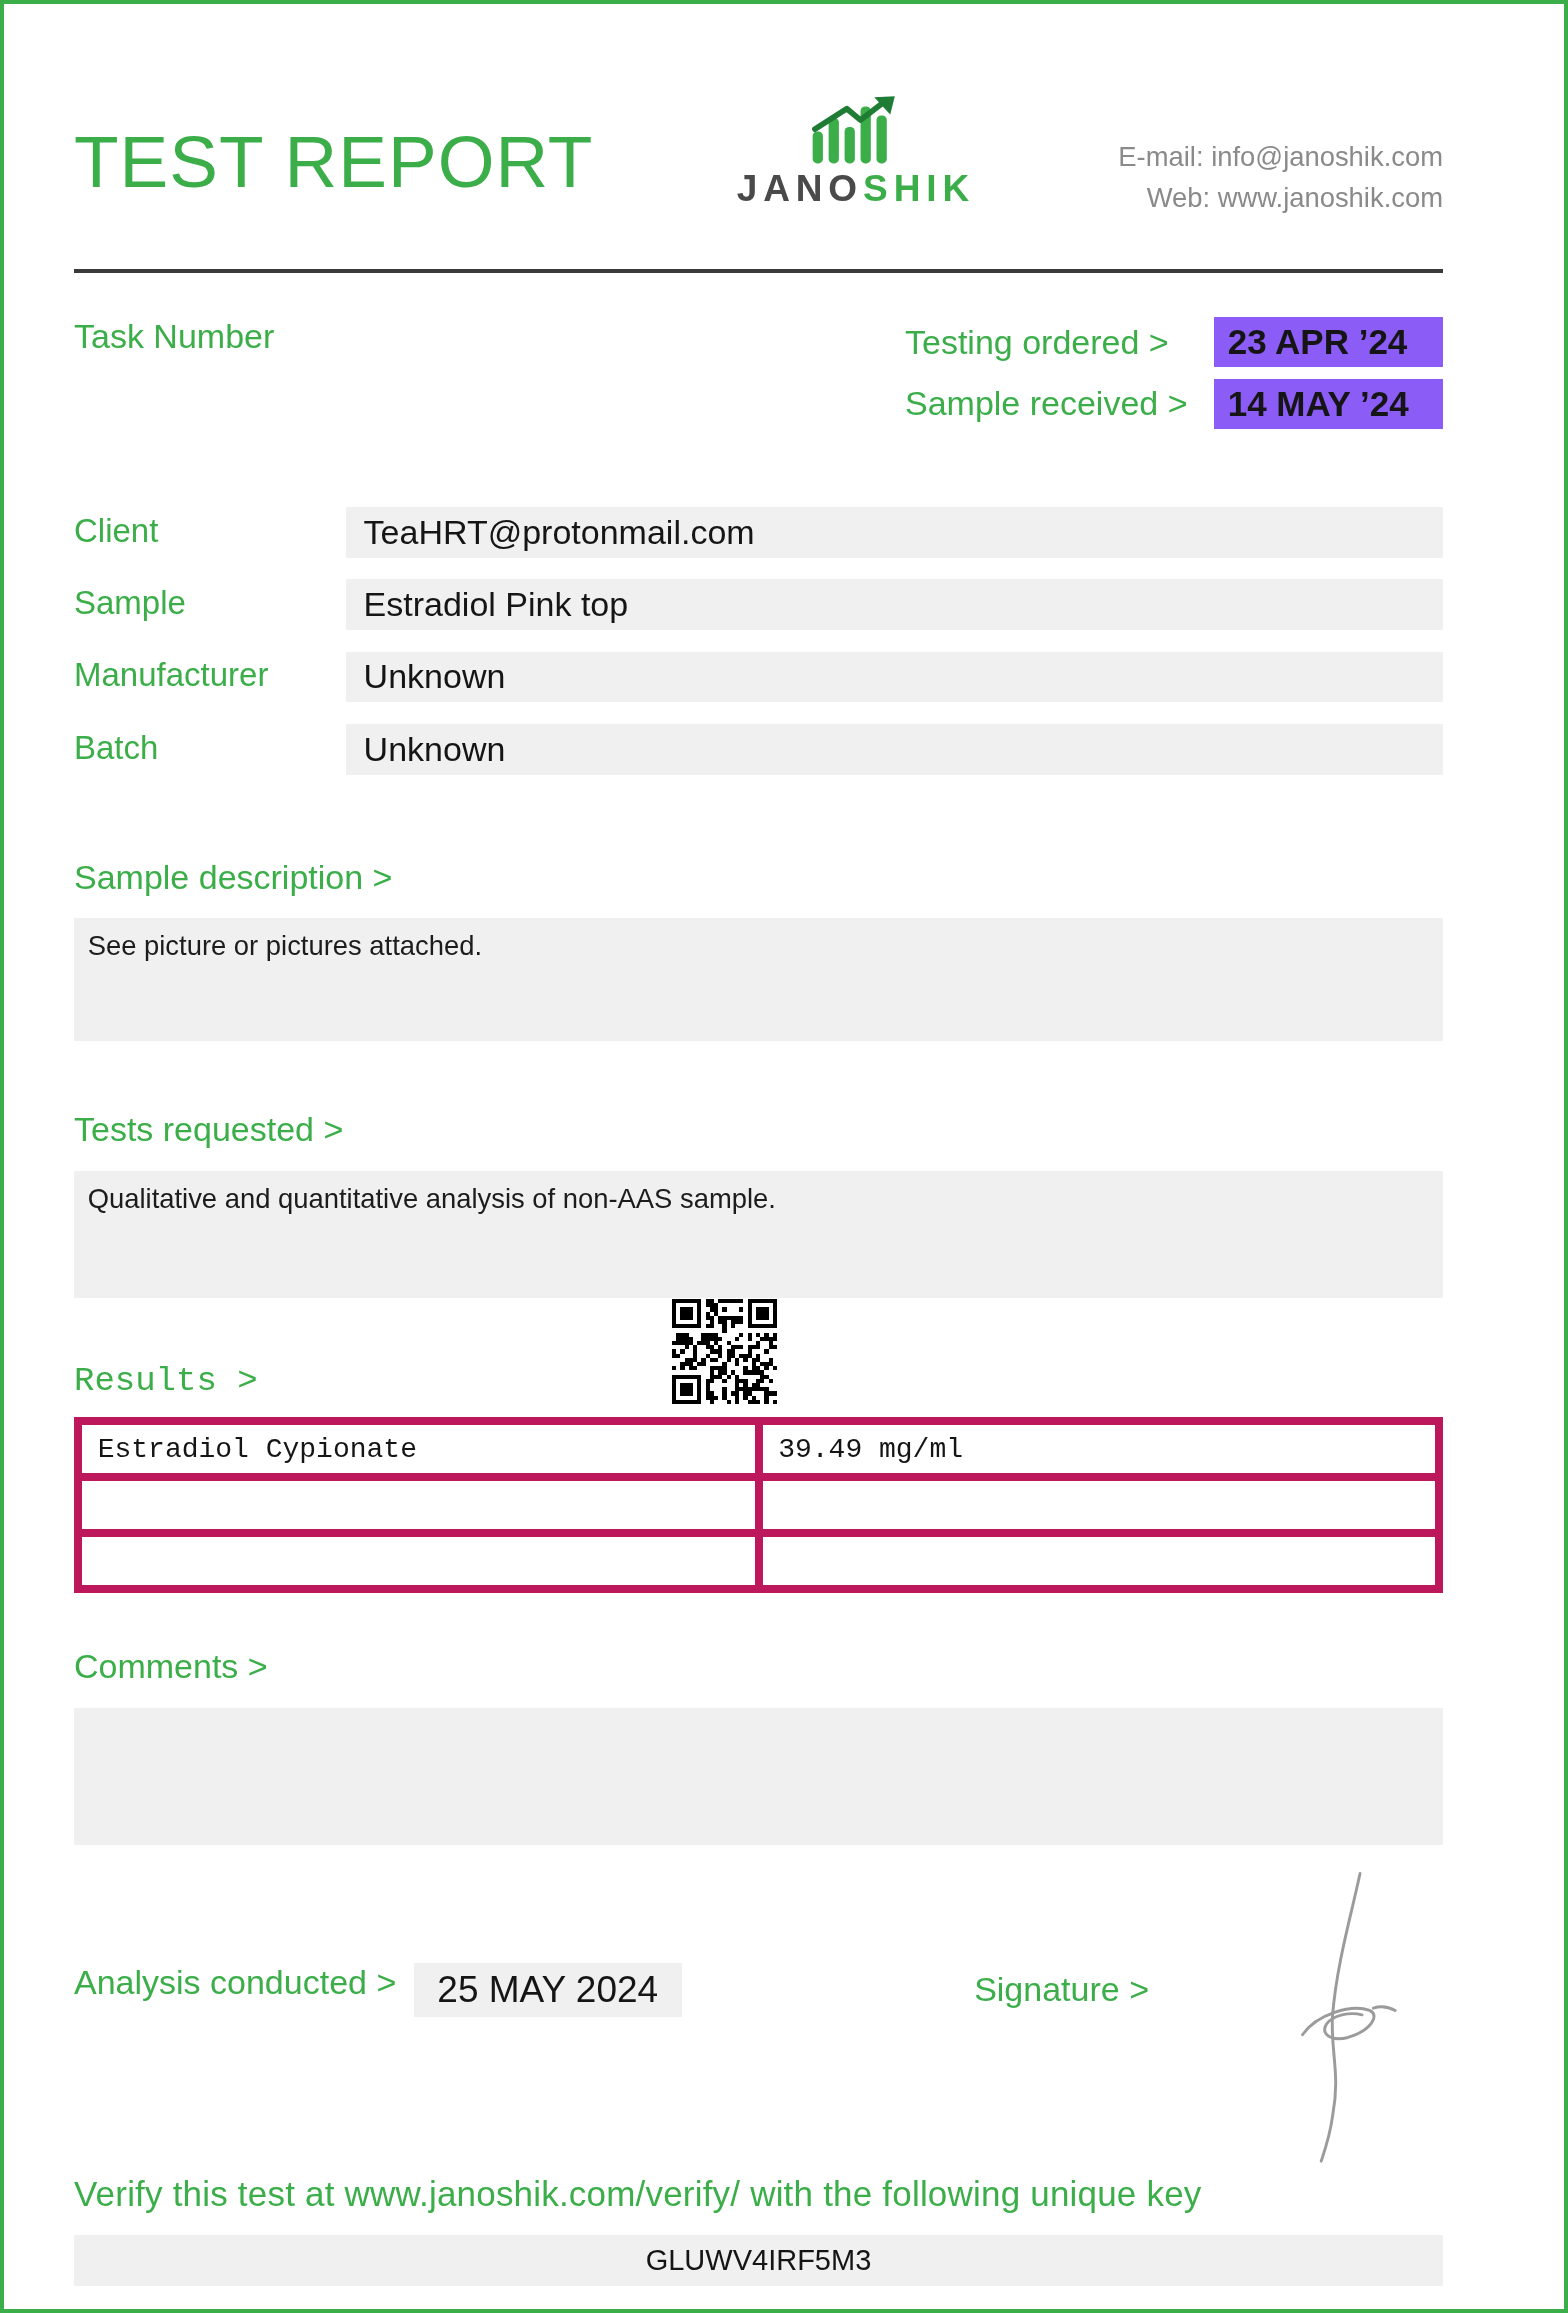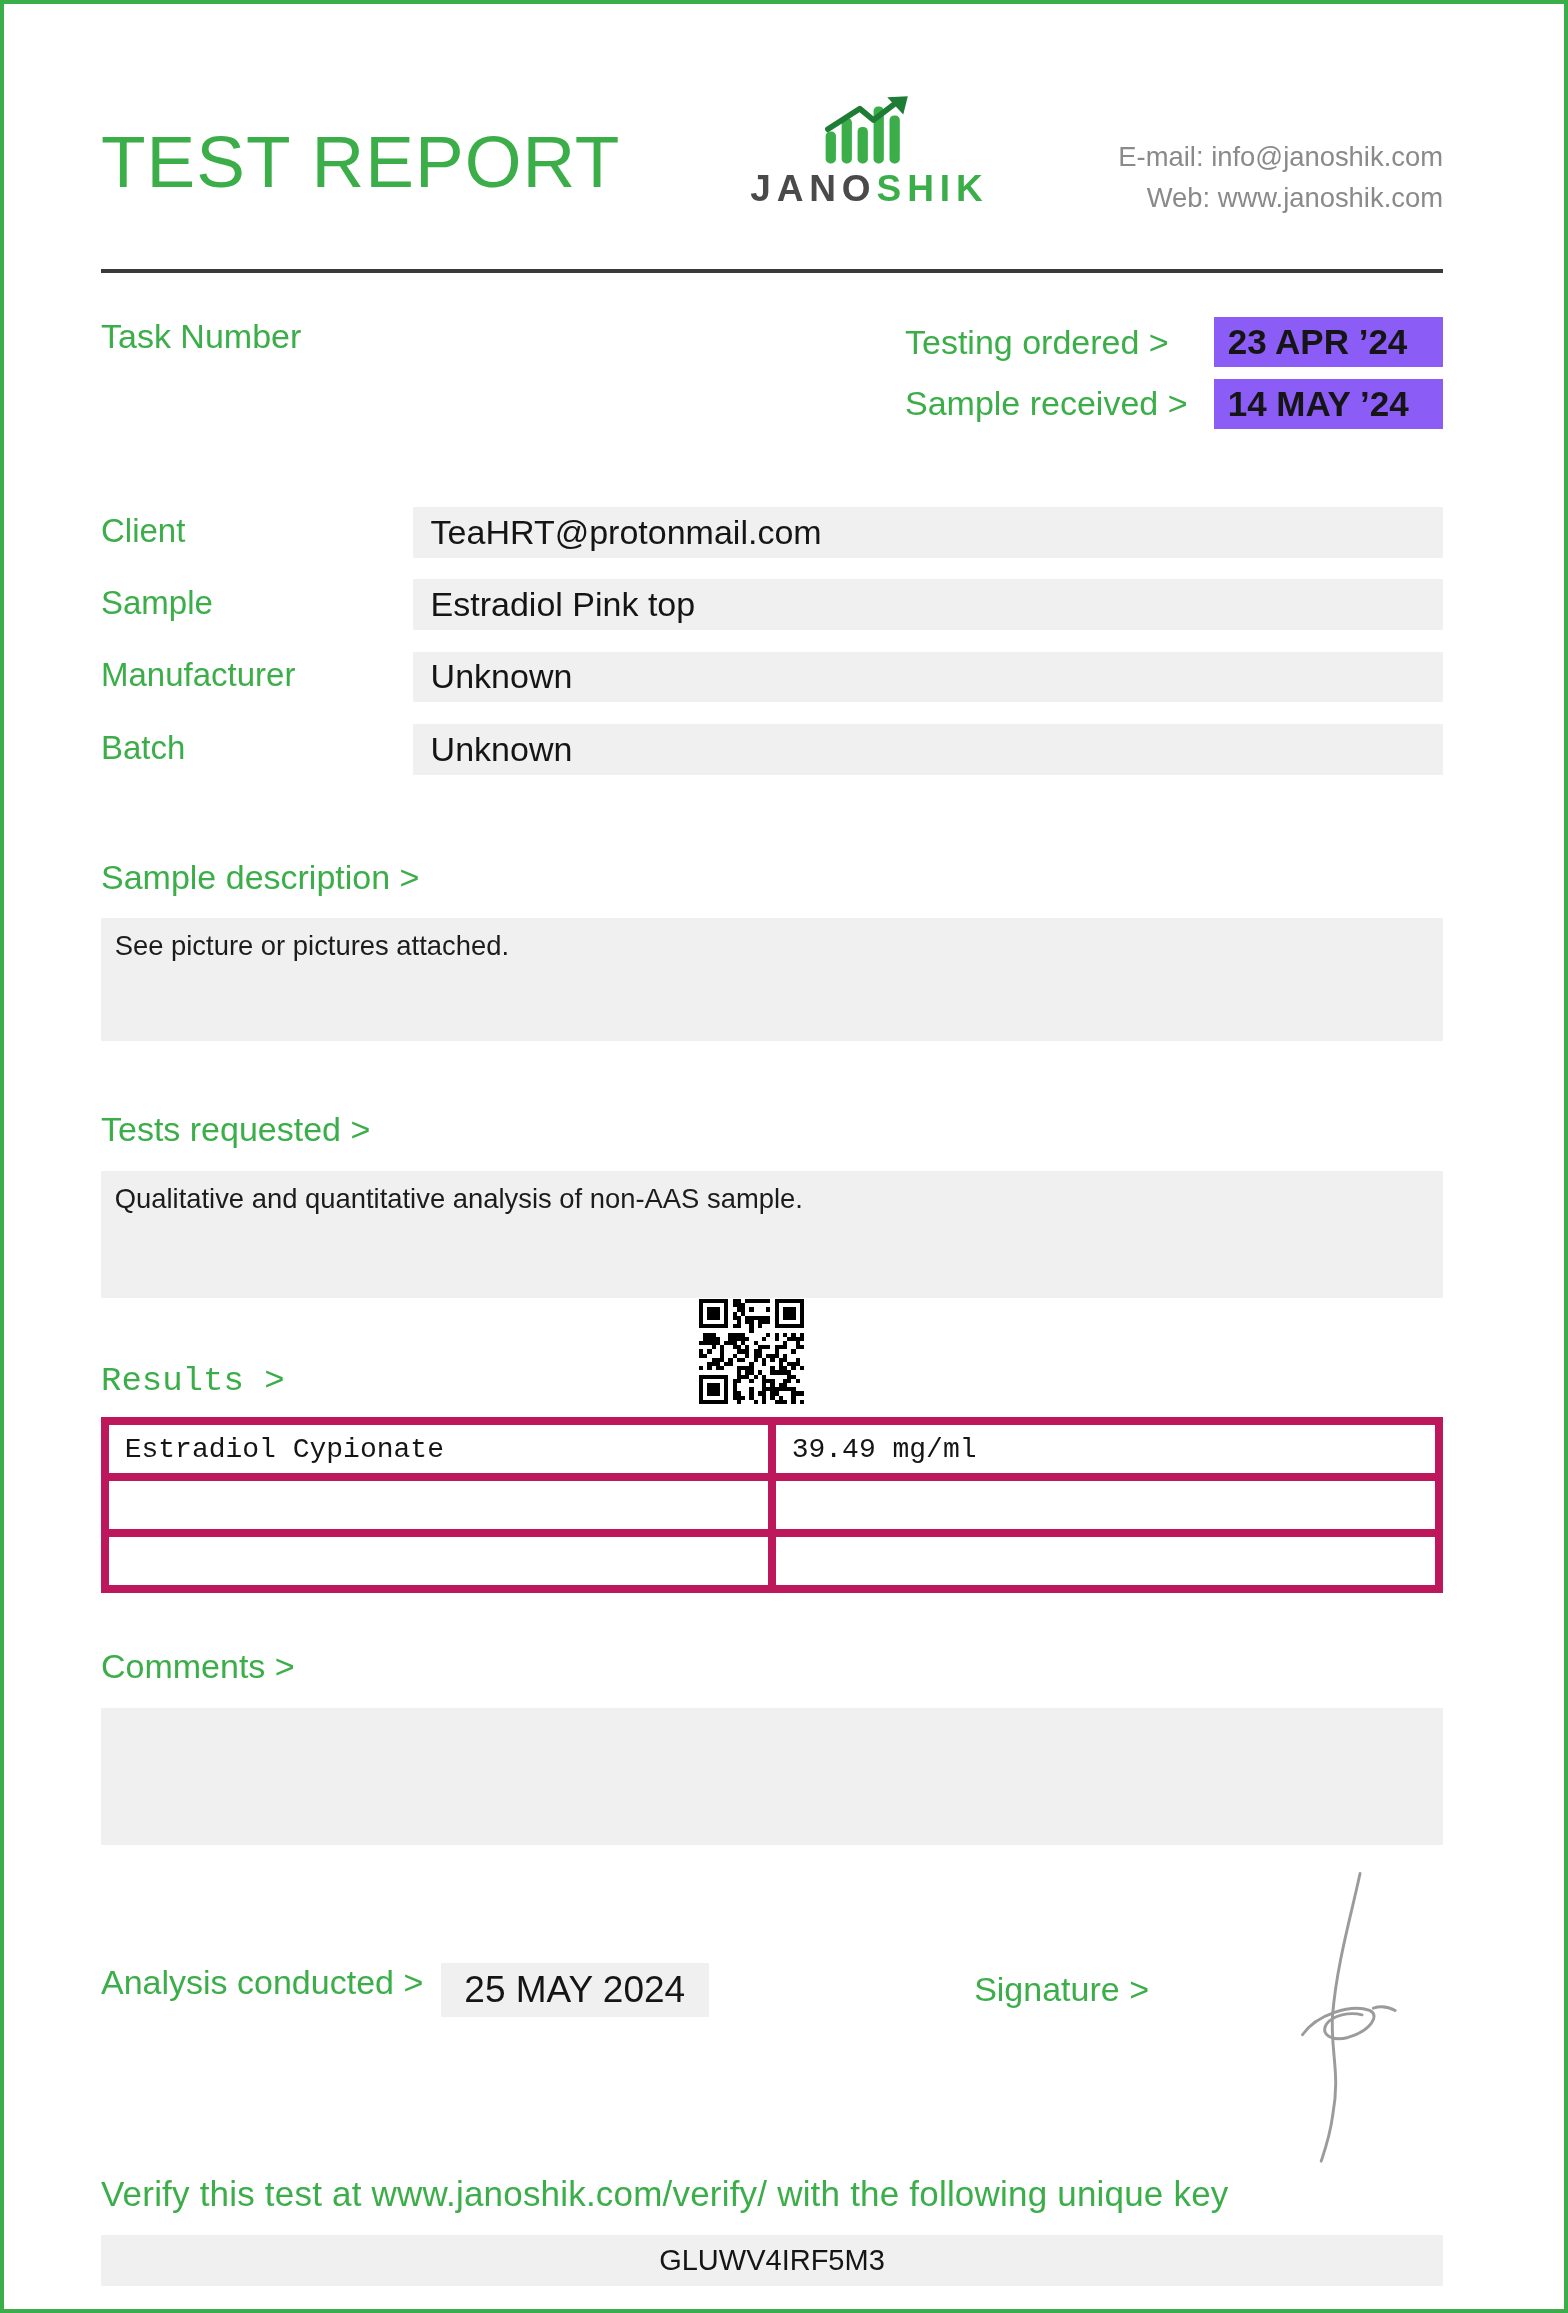--- a/index.html
+++ b/index.html
@@ -5,21 +5,21 @@
   * { margin: 0; padding: 0; box-sizing: border-box; }
   html, body { background: #ffffff; }
   body {
     width: 1568px; height: 2313px;
     border: 4.9px solid #3BAE49;
     overflow: hidden;
     position: relative;
     font-family: "Liberation Sans", sans-serif;
     color: #151515;
   }
-  .content { padding: 118px 121px 0 97px; }
+  .content { padding: 118px 121px 0 70px; }
 
   
   .header { display: flex; justify-content: space-between; align-items: flex-start; height: 123px; }
   .page-title { font-size: 73px; font-weight: 500; color: #3BAE49; letter-spacing: 1px; line-height: 1.1; }
   .logo { text-align: center; margin-top: -27.4px; }
   .logo-text { font-size: 37px; font-weight: bold; letter-spacing: 5.9px; margin-top: -3.9px; }
   .logo-text .jano { color: #4a4a4a; }
   .logo-text .shik { color: #3BAE49; }
   .contact { text-align: right; font-size: 27.4px; color: #8a8a8a; line-height: 1.5; margin-top: 13.7px; }
   .rule { height: 4.9px; background: #3a3a3a; margin-top: 23.5px; }
@@ -28,21 +28,21 @@
   .task-row { display: flex; justify-content: space-between; margin-top: 44px; align-items: flex-start; }
   .task-left { display: flex; align-items: center; }
   .green-label { color: #3BAE49; font-size: 34px; white-space: nowrap; }
   .task-value { background: #f0f0f0; width: 379px; margin-left: 29px; padding: 6.9px 19.6px; font-size: 37px; font-weight: 500; }
   .dates { display: flex; flex-direction: column; gap: 11.8px; width: 538px; }
   .date-row { display: flex; align-items: center; justify-content: space-between; }
   .date-value { background: #8b5cf6; width: 229px; padding: 4.9px 13.7px; font-size: 35px; font-weight: bold; white-space: nowrap; }
 
   
   .details { margin-top: 78px; }
-  .detail-row { display: flex; margin-bottom: 21.6px; align-items: flex-start; gap: 40px; }
+  .detail-row { display: flex; margin-bottom: 21.6px; align-items: flex-start; }
   .detail-label { width: 272px; color: #3BAE49; font-size: 33px; padding-top: 4.9px; }
   .detail-value { flex: 1; background: #f0f0f0; min-height: 47px; font-size: 34px; padding: 5.9px 17.6px; }
 
   
   .section-label { color: #3BAE49; font-size: 34px; }
   .gray-box { background: #f0f0f0; margin-top: 21.6px; padding: 11.8px 13.7px; font-size: 27.4px; color: #1c1c1c; }
   .box-desc  { height: 123px; }
   .box-tests { height: 127px; }
   .box-comments { height: 137px; }
   .sec-desc { margin-top: 83px; }

